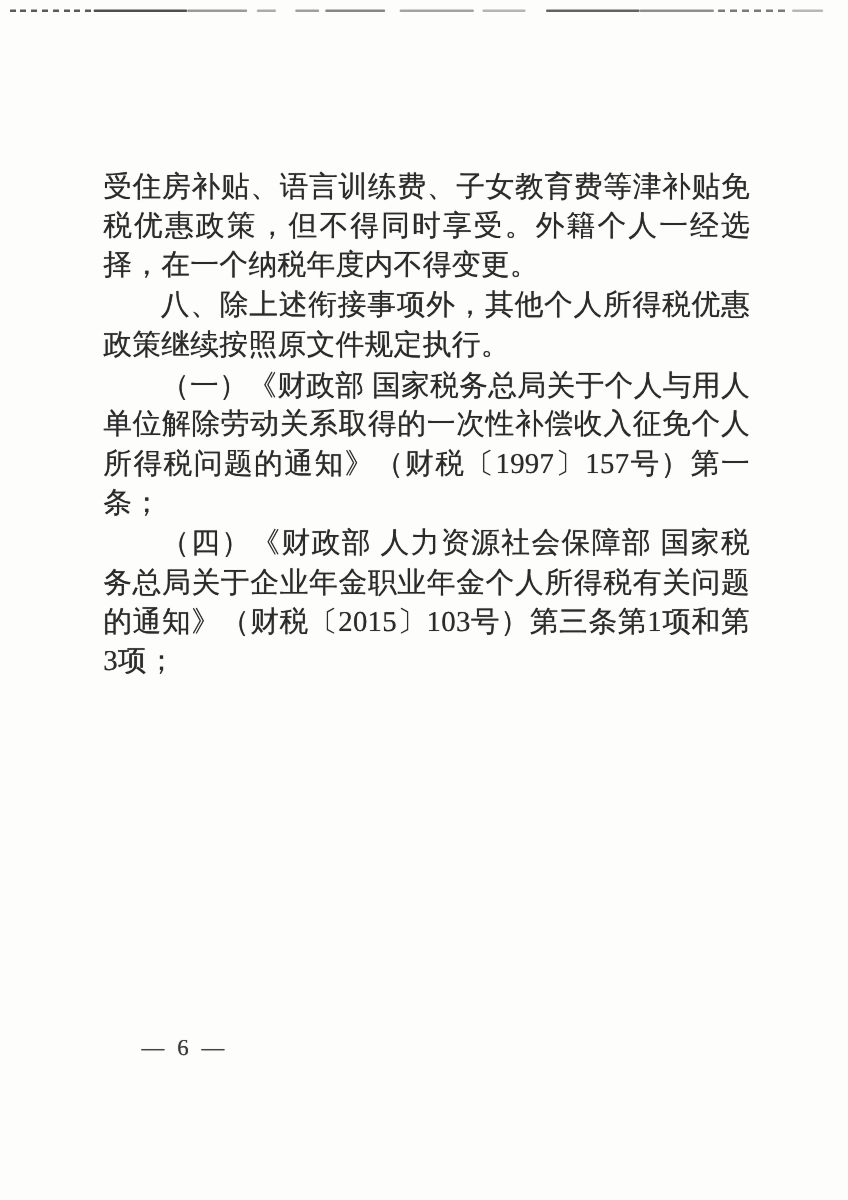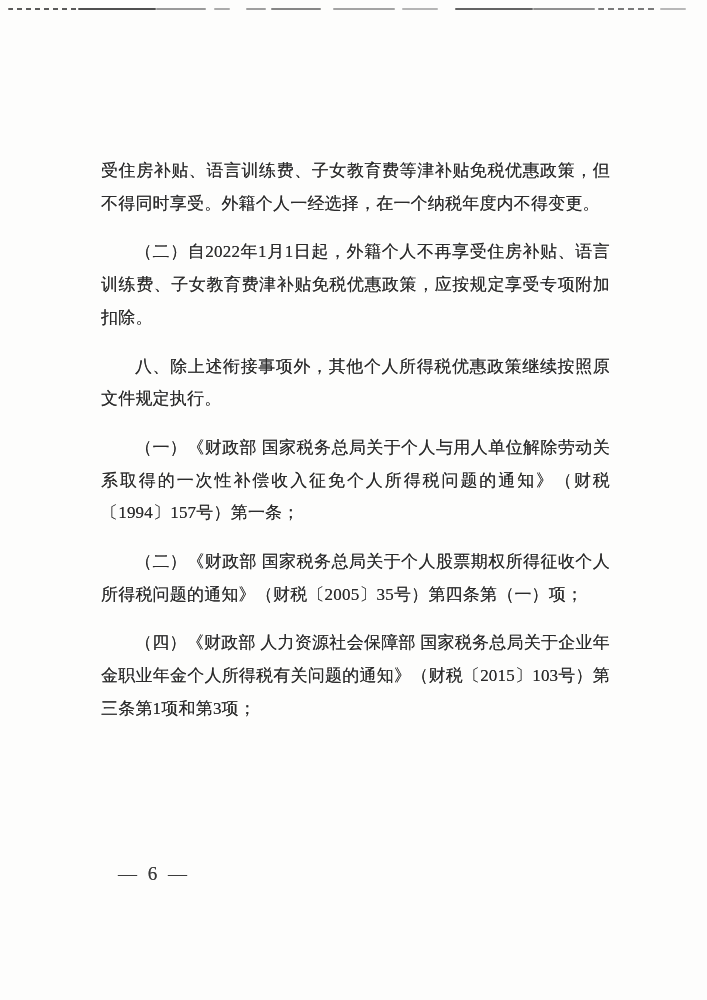--- a/index.html
+++ b/index.html
@@ -33,22 +33,22 @@
   .seg-k { left: 598px; top: 8px; width: 58px;  background: repeating-linear-gradient(90deg,#7a7a7a 0 6px, transparent 6px 10px); }
   .seg-l { left: 660px; top: 8px; width: 26px;  background: #b8b8b8; }
 
   .body-text {
     position: absolute;
     left: 85px;
     top: 139px;
     width: 541px;
   }
   .para {
-    margin: 16px;
-    font-size: 17px;
+    margin: 1px;
+    font-size: 24px;
     line-height: 32.7px;
     text-align: justify;
     text-align-last: left;
     text-indent: 2em;
     letter-spacing: 0.2px;
     text-shadow: 0 0 0.6px rgba(45,45,45,0.75);
   }
   .para.no-indent { text-indent: 0; }
 
   .page-number {
@@ -77,21 +77,19 @@
     <div class="scan-seg seg-h"></div>
     <div class="scan-seg seg-i"></div>
     <div class="scan-seg seg-j"></div>
     <div class="scan-seg seg-k"></div>
     <div class="scan-seg seg-l"></div>
   </div>
 
   <main class="body-text">
 
   <p class="para no-indent">受住房补贴、语言训练费、子女教育费等津补贴免税优惠政策，但不得同时享受。外籍个人一经选择，在一个纳税年度内不得变更。</p>
-      <p class="para">（二）自2022年1月1日起，外籍个人不再享受住房补贴、语言训练费、子女教育费津补贴免税优惠政策，应按规定享受专项附加扣除。</p>
       <p class="para">八、除上述衔接事项外，其他个人所得税优惠政策继续按照原文件规定执行。</p>
-      <p class="para">（一）《财政部 国家税务总局关于个人与用人单位解除劳动关系取得的一次性补偿收入征免个人所得税问题的通知》（财税〔1994〕157号）第一条；</p>
-      <p class="para">（二）《财政部 国家税务总局关于个人股票期权所得征收个人所得税问题的通知》（财税〔2005〕35号）第四条第（一）项；</p>
+      <p class="para">（一）《财政部 国家税务总局关于个人与用人单位解除劳动关系取得的一次性补偿收入征免个人所得税问题的通知》（财税〔1997〕157号）第一条；</p>
       <p class="para">（四）《财政部 人力资源社会保障部 国家税务总局关于企业年金职业年金个人所得税有关问题的通知》（财税〔2015〕103号）第三条第1项和第3项；</p>
     </main>
 
   <div class="page-number">— 6 —</div>
 </div>
 
 </body></html>

